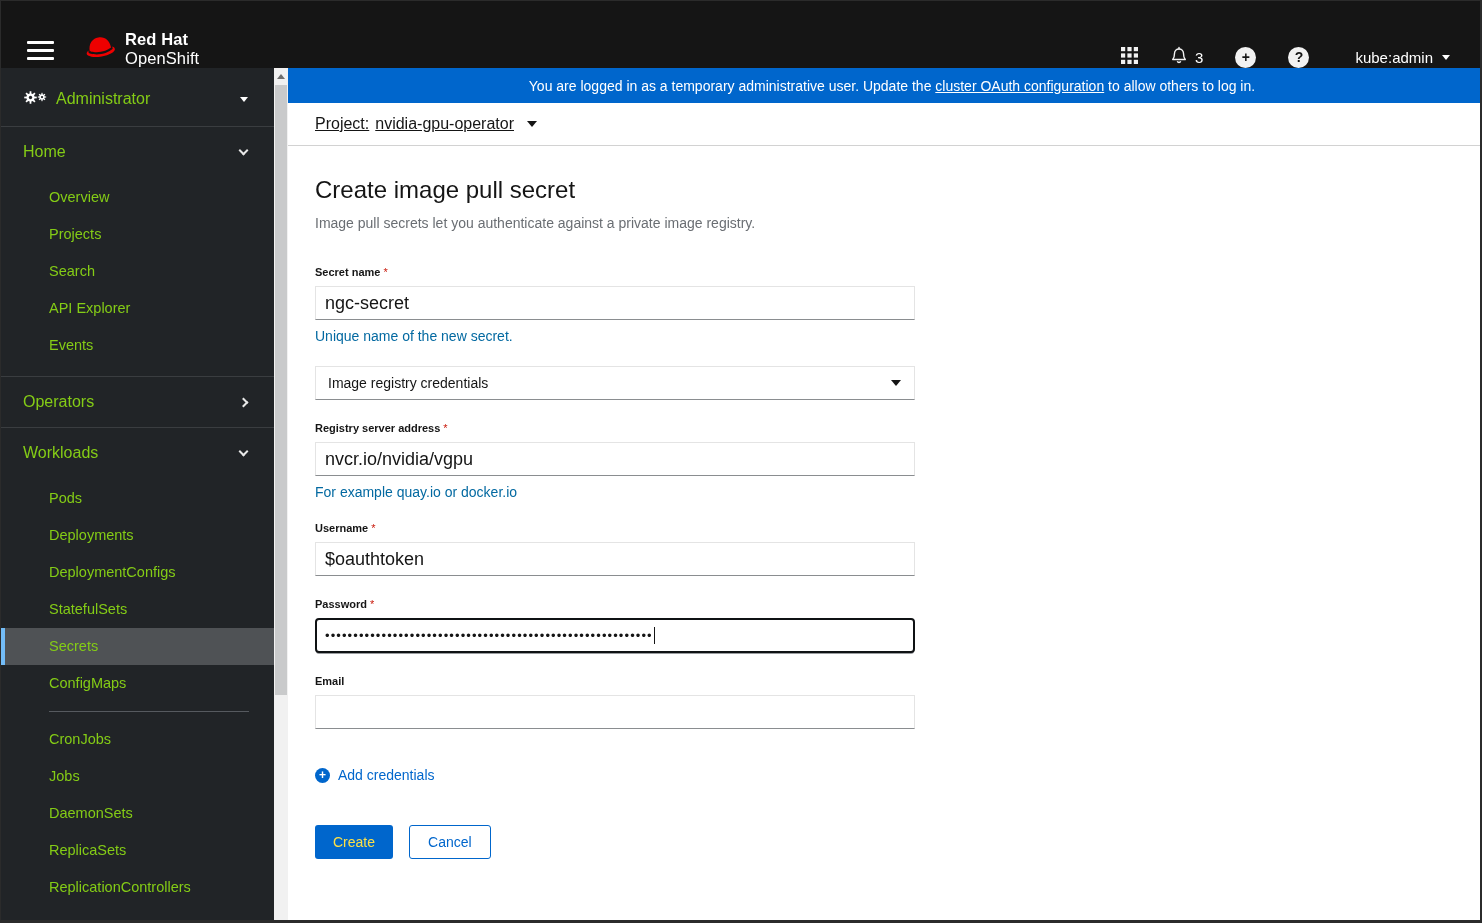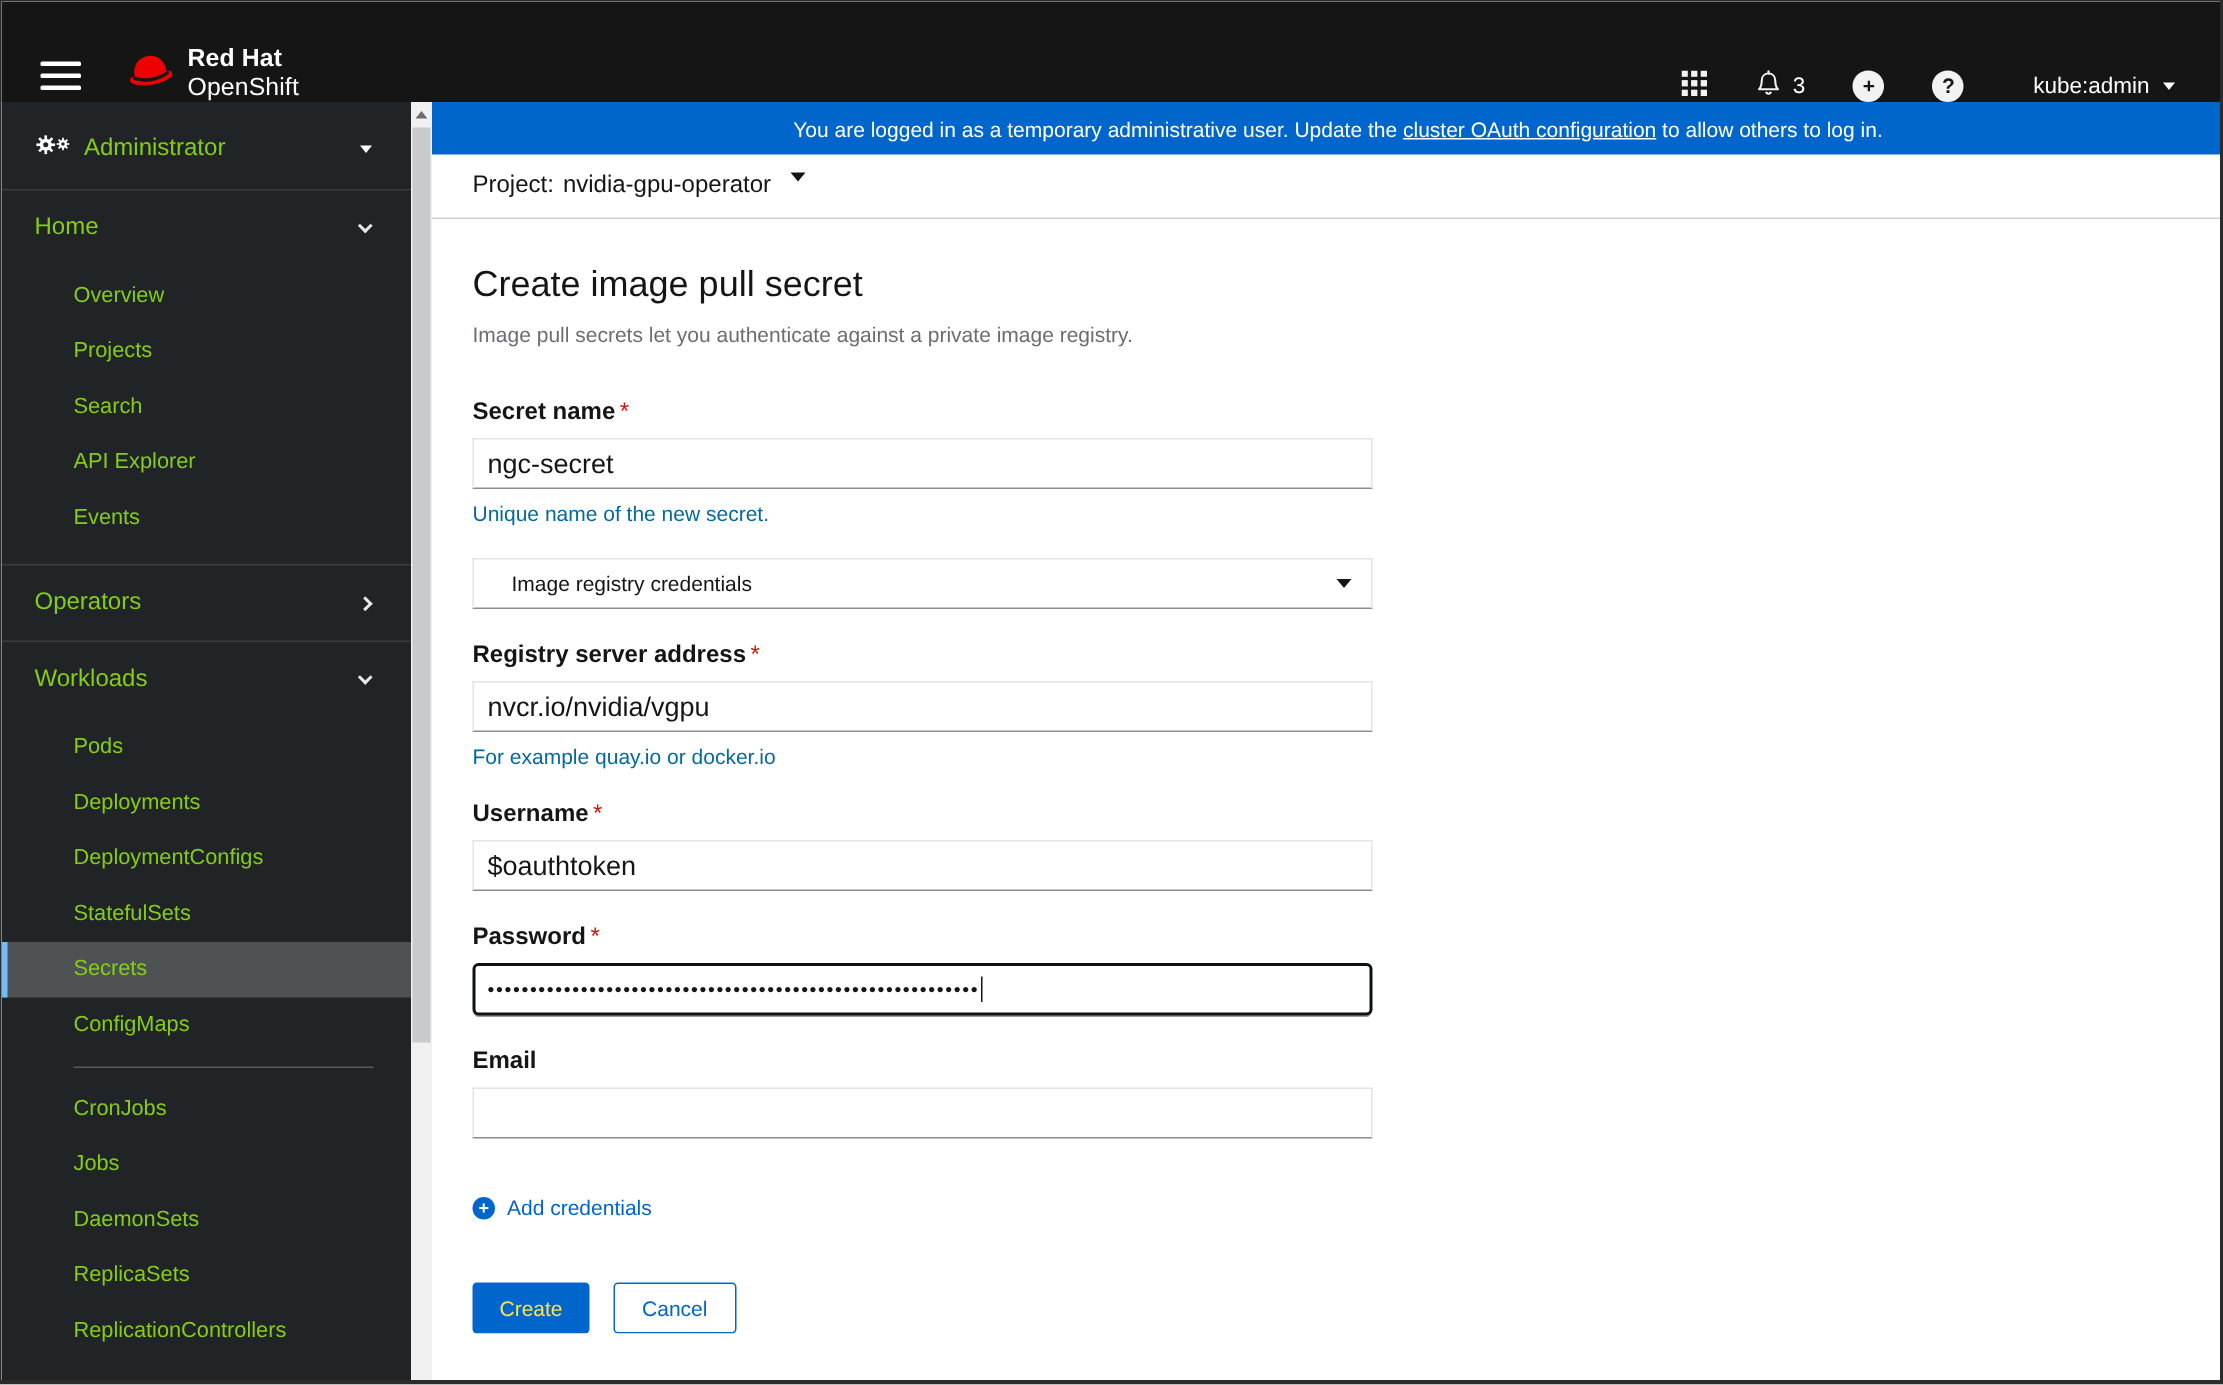--- a/index.html
+++ b/index.html
@@ -52,33 +52,33 @@
   .sb-up-arrow { width:0; height:0; border-left:4px solid transparent; border-right:4px solid transparent; border-bottom:5px solid #6e6e6e; }
   .sb-thumb { position:absolute; left:1px; top:17px; width:12px; height:610px; background:#c9cacb; cursor:pointer; }
 
   
   .main { flex:1; background:#fff; display:flex; flex-direction:column; overflow:hidden; }
   .banner { height:35px; min-height:35px; background:#0066cc; color:#fff; font-size:14px; display:flex; align-items:center; justify-content:center; white-space:pre-wrap;padding-left:16px; }
   .banner a { color:#fff; text-decoration:underline; cursor:pointer; }
   .project-bar { height:43px; min-height:43px; display:flex; align-items:center; padding-left:27px; font-size:16px; color:#151515; border-bottom:1px solid #d2d2d2; }
   .project-label { margin-right:6px; }
   .project-caret { width:0; height:0; border-left:5.5px solid transparent; border-right:5.5px solid transparent; border-top:6.5px solid #151515; margin-left:13px; cursor:pointer; }
-  .project-bar .project-trigger { display:flex; cursor:pointer; }
+  .project-bar .project-trigger { display:flex; align-items:center; cursor:pointer;text-decoration:underline; }
 
   .content { padding:30px 27px 0 27px; overflow:hidden; }
   .page-title { font-size:24px; font-weight:400; color:#151515; margin:0 0 11px 0; }
   .page-desc { font-size:14px; color:#6a6e73; margin:0 0 35px 0; }
 
   .form { width:600px; }
   .form-group { margin-bottom:22px; }
-  .form-label { font-size:16px; font-weight:700; color:#151515; display:block; margin-bottom:8px; }
+  .form-label { font-size:11px; font-weight:700; color:#151515; display:block; margin-bottom:8px; }
   .req { color:#c9190b; margin-left:3px; font-weight:400; }
   .text-input { width:100%; height:34px; border:1px solid #e4e4e4; border-bottom-color:#8a8d90; padding:0 9px; font-size:18px; color:#151515; font-family:inherit; background:#fff; outline:none; border-radius:0; }
   .helper { font-size:14px; color:#0369a1; margin-top:8px; }
-  .select-box { width:100%; height:34px; border:1px solid #e4e4e4; border-bottom-color:#8a8d90; background:#fff; display:flex; align-items:center; justify-content:space-between; padding:0 13px 0 25px; font-size:14px; color:#151515; cursor:pointer; font-family:inherit; }
+  .select-box { width:100%; height:34px; border:1px solid #e4e4e4; border-bottom-color:#8a8d90; background:#fff; display:flex; align-items:center; justify-content:space-between; padding:0 13px 0 12px; font-size:14px; color:#151515; cursor:pointer; font-family:inherit; }
   .select-caret { width:0; height:0; border-left:5px solid transparent; border-right:5px solid transparent; border-top:6px solid #151515; }
 
   .password-box { width:100%; height:35px; border:2px solid #0f1214; border-radius:4px; background:#fff; display:flex; align-items:center; padding:0 8px; box-shadow:0 2px 0 -1px #9a9da0; cursor:text; }
   .password-dots { font-size:13px; letter-spacing:1.1px; color:#151515; line-height:10px; overflow:hidden; white-space:nowrap; }
   .caret-bar { width:1.5px; height:17px; background:#151515; margin-left:1px; flex:none; }
 
   .add-credentials { display:flex; align-items:center; gap:8px; color:#0066cc; font-size:14px; margin-top:38px; cursor:pointer; background:none; border:none; padding:0; font-family:inherit; }
   .plus-circle-blue { width:15px; height:15px; border-radius:50%; background:#0066cc; color:#fff; display:flex; align-items:center; justify-content:center; font-size:12px; font-weight:700; line-height:1; padding-bottom:1px; }
 
   .actions { margin-top:42px; display:flex; gap:16px; }

